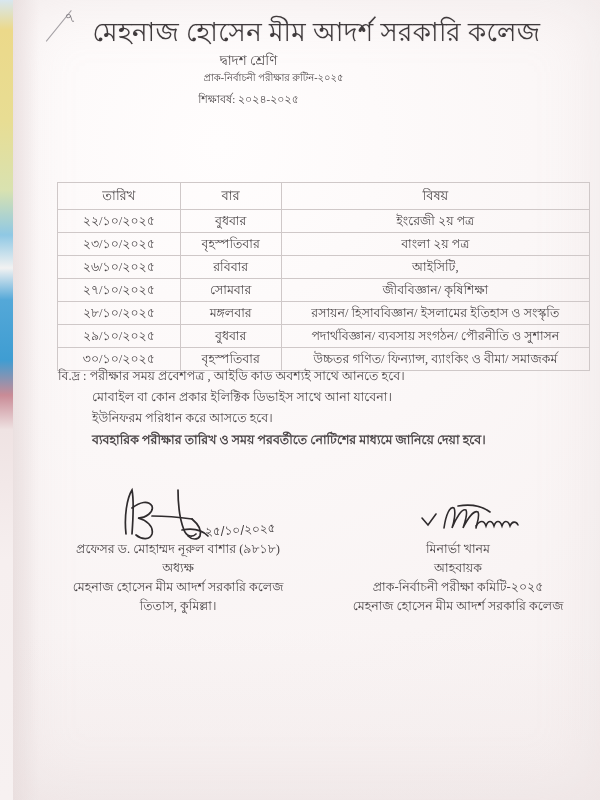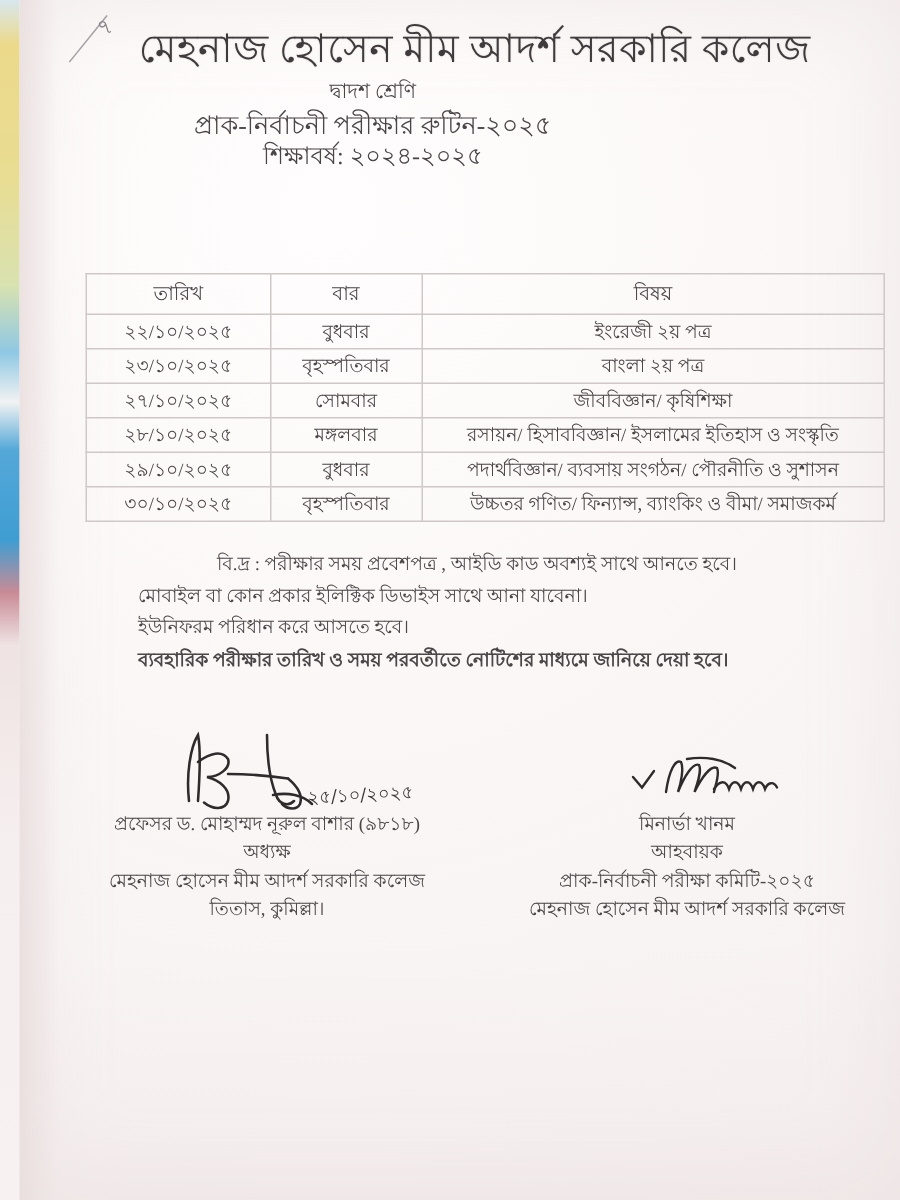--- a/index.html
+++ b/index.html
@@ -126,22 +126,22 @@
   }
 
   .sub1, .sub2, .sub3 {
     position: absolute;
     left: 0;
     width: 471px;
     text-align: center;
     color: #4a4547;
   }
   .sub1 { top: 50px; font-size: 13.5px; }
-  .sub2 { top: 70px; font-size: 17px; }
-  .sub3 { top: 91px; font-size: 16px; }
+  .sub2 { top: 70px; font-size: 10px; padding-left: 25px; }
+  .sub3 { top: 91px; font-size: 11px; }
 
   .timeline {
     position: absolute;
     left: 51px;
     top: 130px;
     font-size: 12.5px;
     color: #555052;
   }
 
   
@@ -176,21 +176,21 @@
   .notes {
     position: absolute;
     left: 45px;
     top: 366px;
     width: 520px;
     font-size: 12.5px;
     color: #4b4648;
     line-height: 21px;
   }
   .notes .note-line { white-space: nowrap; }
-  .notes .note-first { margin-left: 0; text-align: center; }
+  .notes .note-first { margin-left: 0; }
   .notes .note-ind { margin-left: 34px; }
   .notes .note-last { margin-left: 34px; margin-top: 1px; font-weight: bold; }
 
   
   .sig-block {
     position: absolute;
     text-align: center;
     font-size: 12.5px;
     color: #4a4547;
     line-height: 19px;
@@ -250,20 +250,25 @@
         <tbody>
           <tr>
             <td class="col-date">২২/১০/২০২৫</td>
             <td class="col-day">বুধবার</td>
             <td class="col-sub">ইংরেজী ২য় পত্র</td>
           </tr>
           <tr>
             <td class="col-date">২৩/১০/২০২৫</td>
             <td class="col-day">বৃহস্পতিবার</td>
             <td class="col-sub">বাংলা ২য় পত্র</td>
+          </tr>
+          <tr>
+            <td class="col-date">২৬/১০/২০২৫</td>
+            <td class="col-day">রবিবার</td>
+            <td class="col-sub">আইসিটি,</td>
           </tr>
           <tr>
             <td class="col-date">২৭/১০/২০২৫</td>
             <td class="col-day">সোমবার</td>
             <td class="col-sub">জীববিজ্ঞান/ কৃষিশিক্ষা</td>
           </tr>
           <tr>
             <td class="col-date">২৮/১০/২০২৫</td>
             <td class="col-day">মঙ্গলবার</td>
             <td class="col-sub">রসায়ন/ হিসাববিজ্ঞান/ ইসলামের ইতিহাস ও সংস্কৃতি</td>

